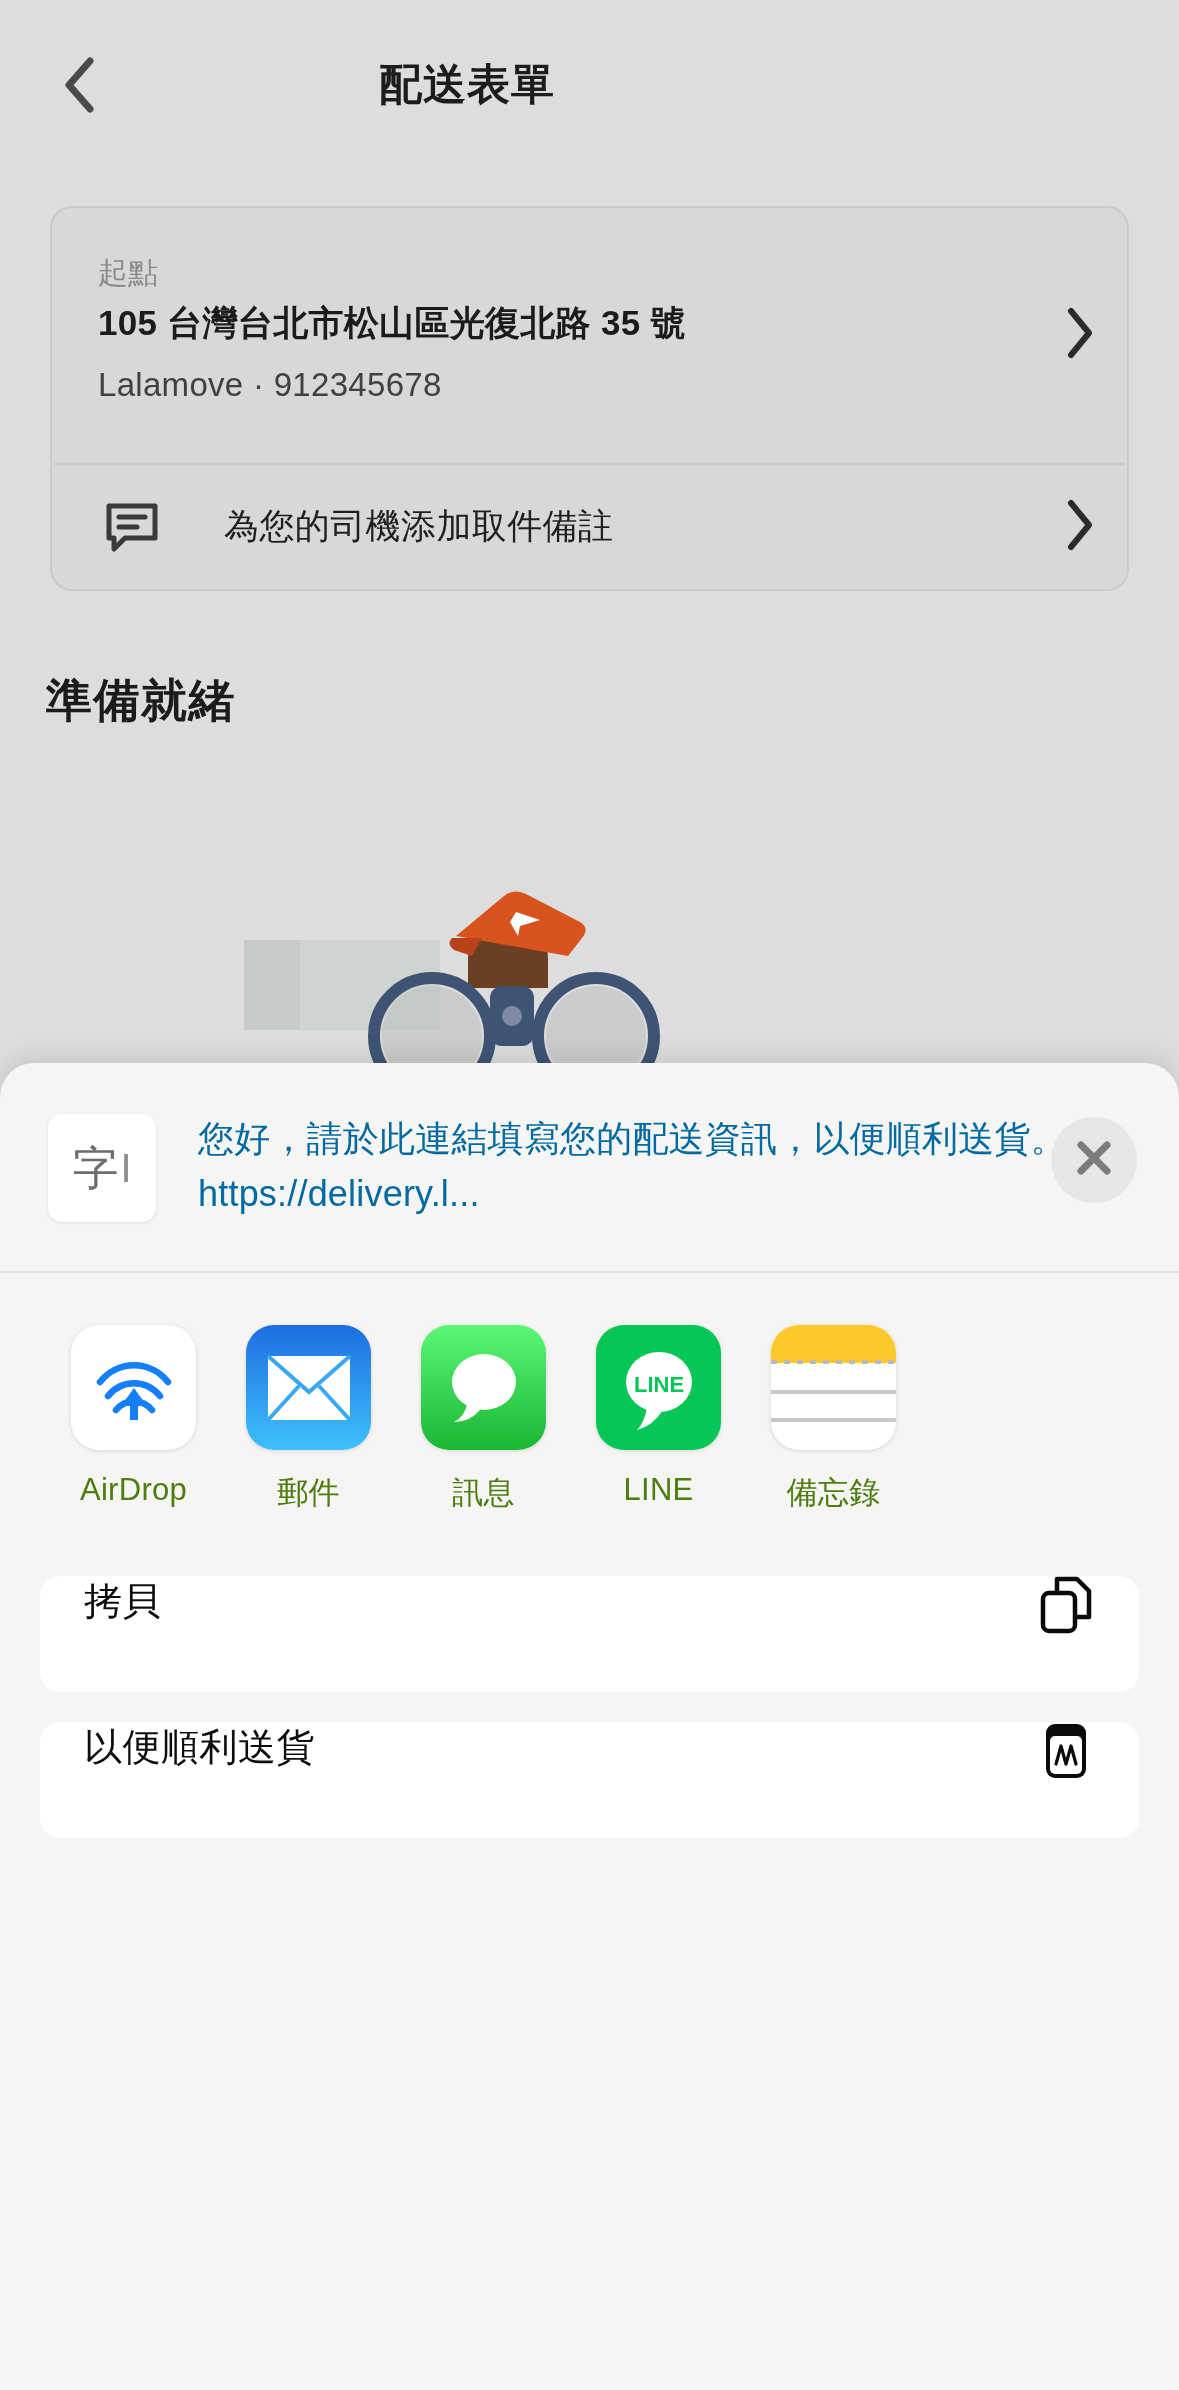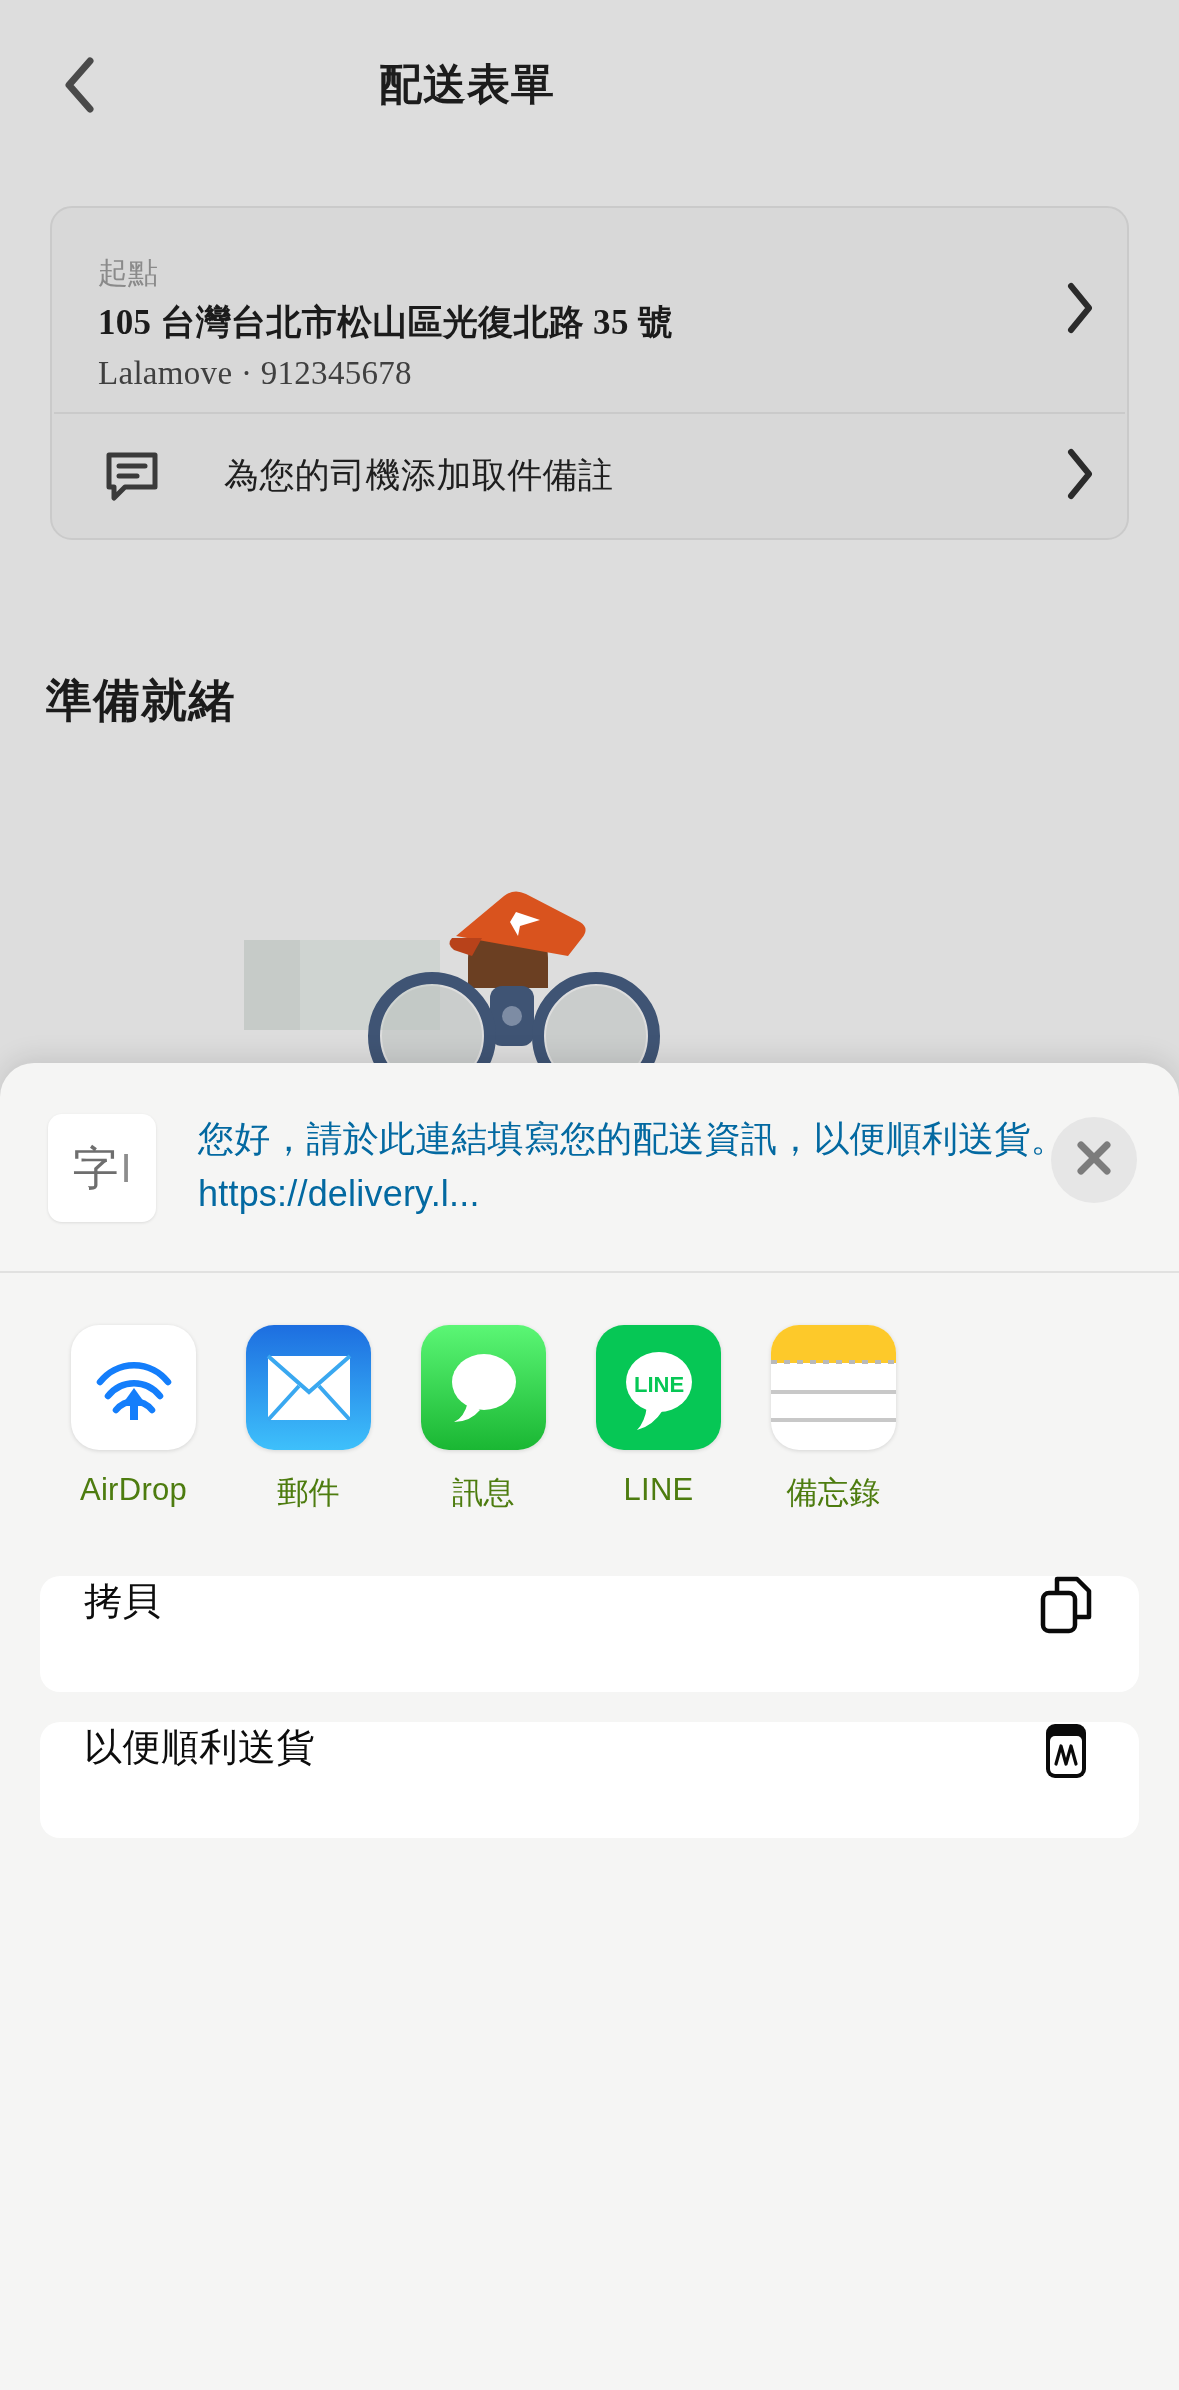--- a/index.html
+++ b/index.html
@@ -23,24 +23,24 @@
   .nav-title {
     position:absolute; left:0; top:56px; width:934px; text-align:center;
     font-size:43px; font-weight:700; color:#1c1c1c; letter-spacing:1px;
   }
 
   .addr-card {
     position:absolute; left:50px; top:206px; width:1079px;
     background:#d8d8d8; border:2px solid #cacaca; border-radius:22px;
     overflow:hidden;
   }
-  .addr-row { position:relative; padding:46px 92px 16px 46px;font-family:Liberation Serif, serif; }
+  .addr-row { position:relative; padding:46px 92px 55px 46px; }
   .addr-label { font-size:30px; color:#8a8a8a; line-height:1.25; margin-bottom:8px; }
   .addr-main  { font-size:35px; font-weight:700; color:#1b1b1b; line-height:1.3; letter-spacing:.3px; }
-  .addr-sub   { font-size:33px; color:#404040; line-height:1.35; margin-top:6px; letter-spacing:.3px; }
+  .addr-sub   { font-size:33px; color:#404040; line-height:1.35; margin-top:18px; letter-spacing:.3px; }
   .row-chevron { position:absolute; right:32px; top:50%; transform:translateY(-50%); }
   .card-div { height:2px; background:#cacaca; margin:0 2px; }
   .note-row {
     position:relative; display:flex; align-items:center;
     padding:34px 92px 34px 52px; min-height:118px;
   }
   .note-icon { width:56px; height:56px; flex:0 0 56px; margin-right:44px; }
   .note-text { font-size:35px; color:#1f1f1f; letter-spacing:.4px;margin-left:20px; }
 
   .ready-title {

